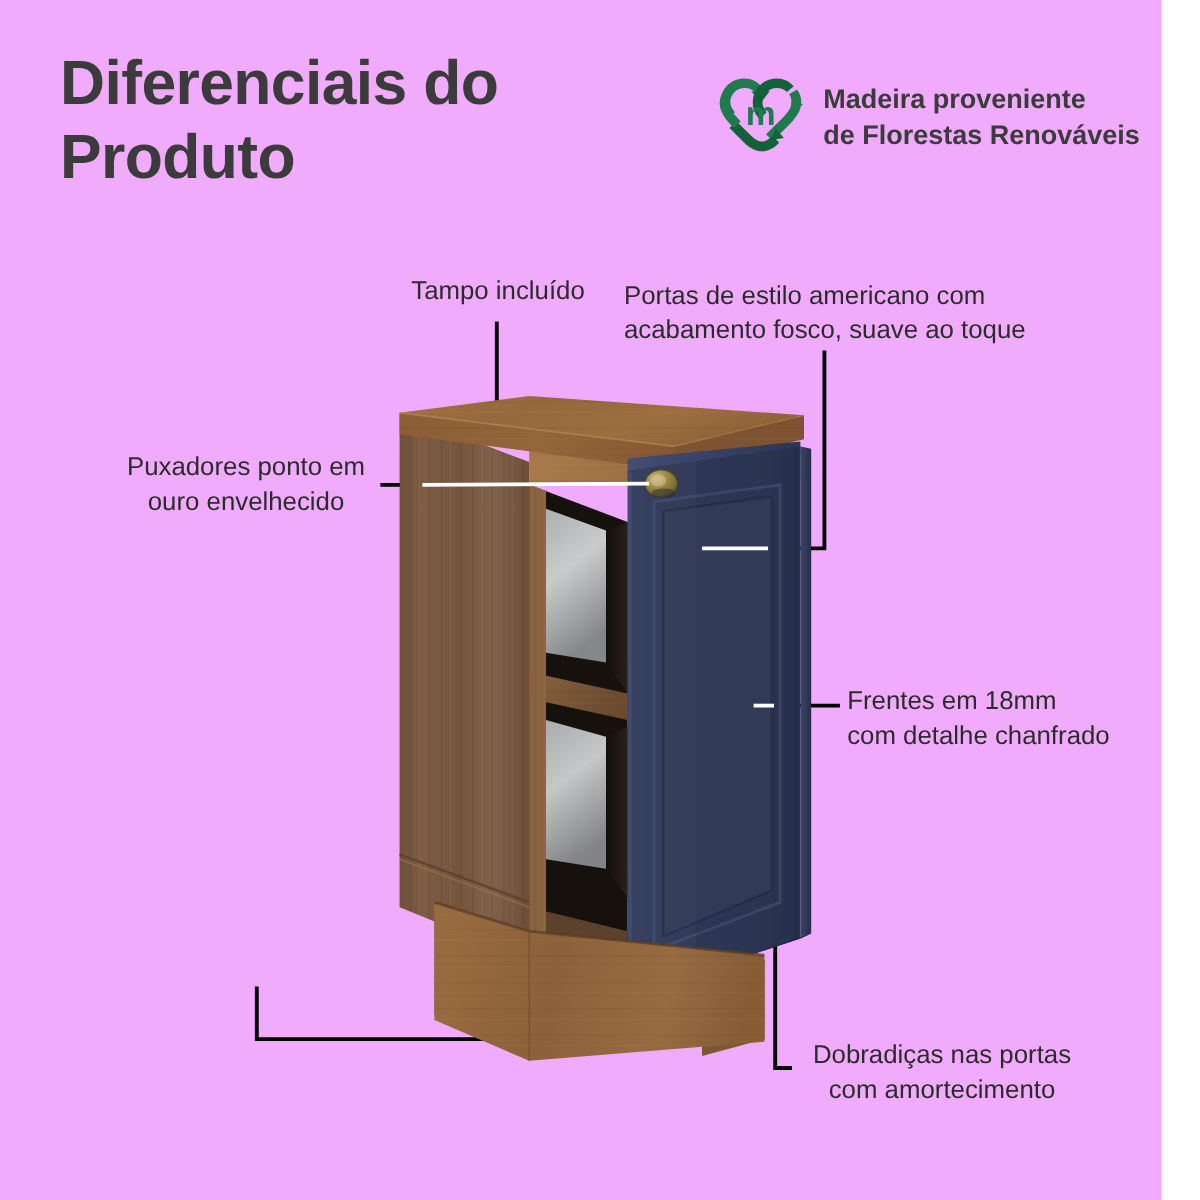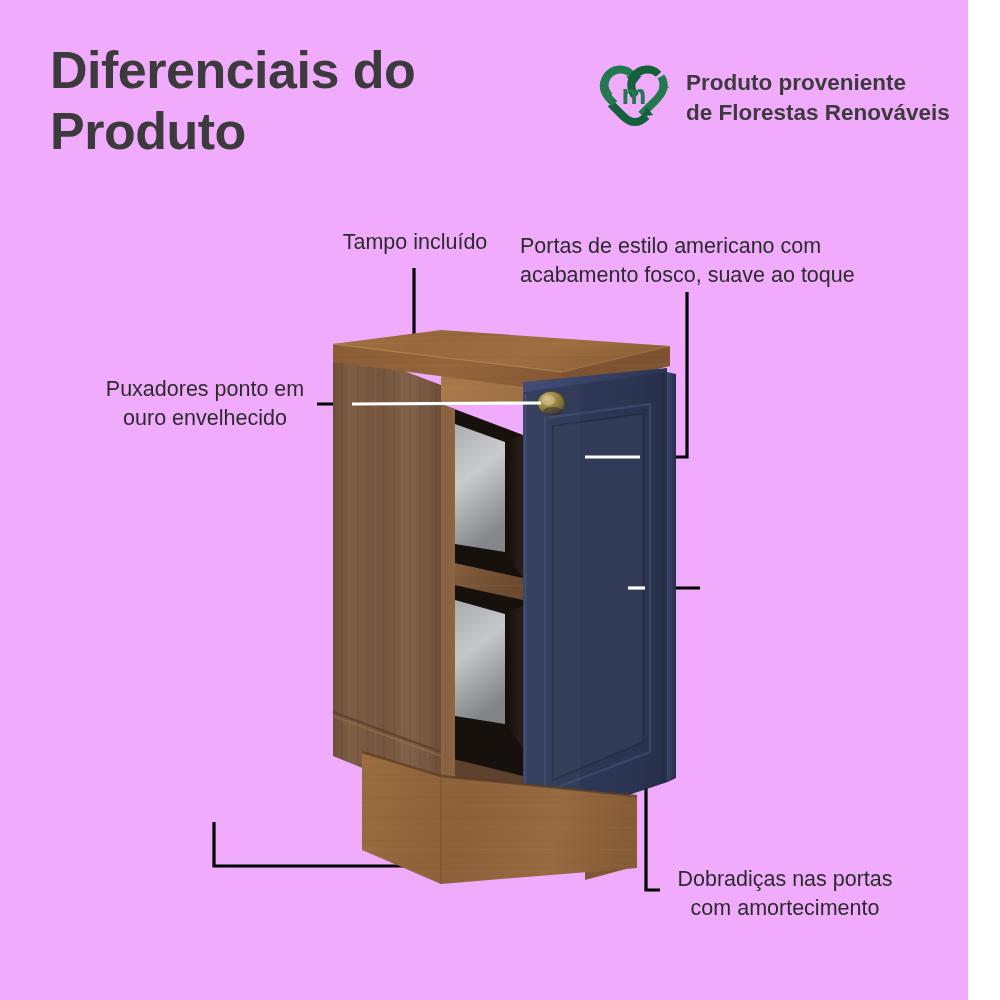--- a/index.html
+++ b/index.html
@@ -133,21 +133,21 @@
         <path d="M50.4 45.0 L57.2 53.0 L46.8 54.6 Z"></path>
       </g>
       <g fill="#1f7a4d">
 
         <path d="M7.6 13.2 C4.3 17.6 3.0 22.3 4.2 27.7 C5.4 33.1 9.3 38.3 15.6 44.6
                  L21.2 39.0 C15.7 33.6 12.6 29.6 11.8 26.0 C11.1 22.8 11.9 19.9 13.9 17.0 Z"></path>
       </g>
 
       <text x="38" y="42" text-anchor="middle" font-family="'Liberation Sans', sans-serif" font-size="28" font-weight="bold" fill="#1f7a4d">m</text>
     </svg>
-    <div class="badge-text">Produto proveniente
+    <div class="badge-text">Madeira proveniente
 de Florestas Renováveis</div>
   </div>
 
   <svg id="leaders" viewBox="0 0 1000 1000">
     <g stroke="#000000" stroke-width="3.2" fill="none" stroke-linecap="butt">
 
       <line x1="414" y1="268" x2="414" y2="358"></line>
 
       <path d="M687 292 L687 457 L640 457"></path>
 
@@ -367,18 +367,20 @@
   </svg>
 
   <div class="anno c" id="anno-tampo">Tampo incluído</div>
 
   <div class="anno l" id="anno-portas">Portas de estilo americano com
 acabamento fosco, suave ao toque</div>
 
   <div class="anno r" id="anno-puxadores">Puxadores ponto em
 ouro envelhecido</div>
 
+  <div class="anno l" id="anno-frentes">Frentes em 18mm
+com detalhe chanfrado</div>
 
 
   <div class="anno c" id="anno-dobradicas">Dobradiças nas portas
 com amortecimento</div>
 
 </div>
 
 </body></html>

